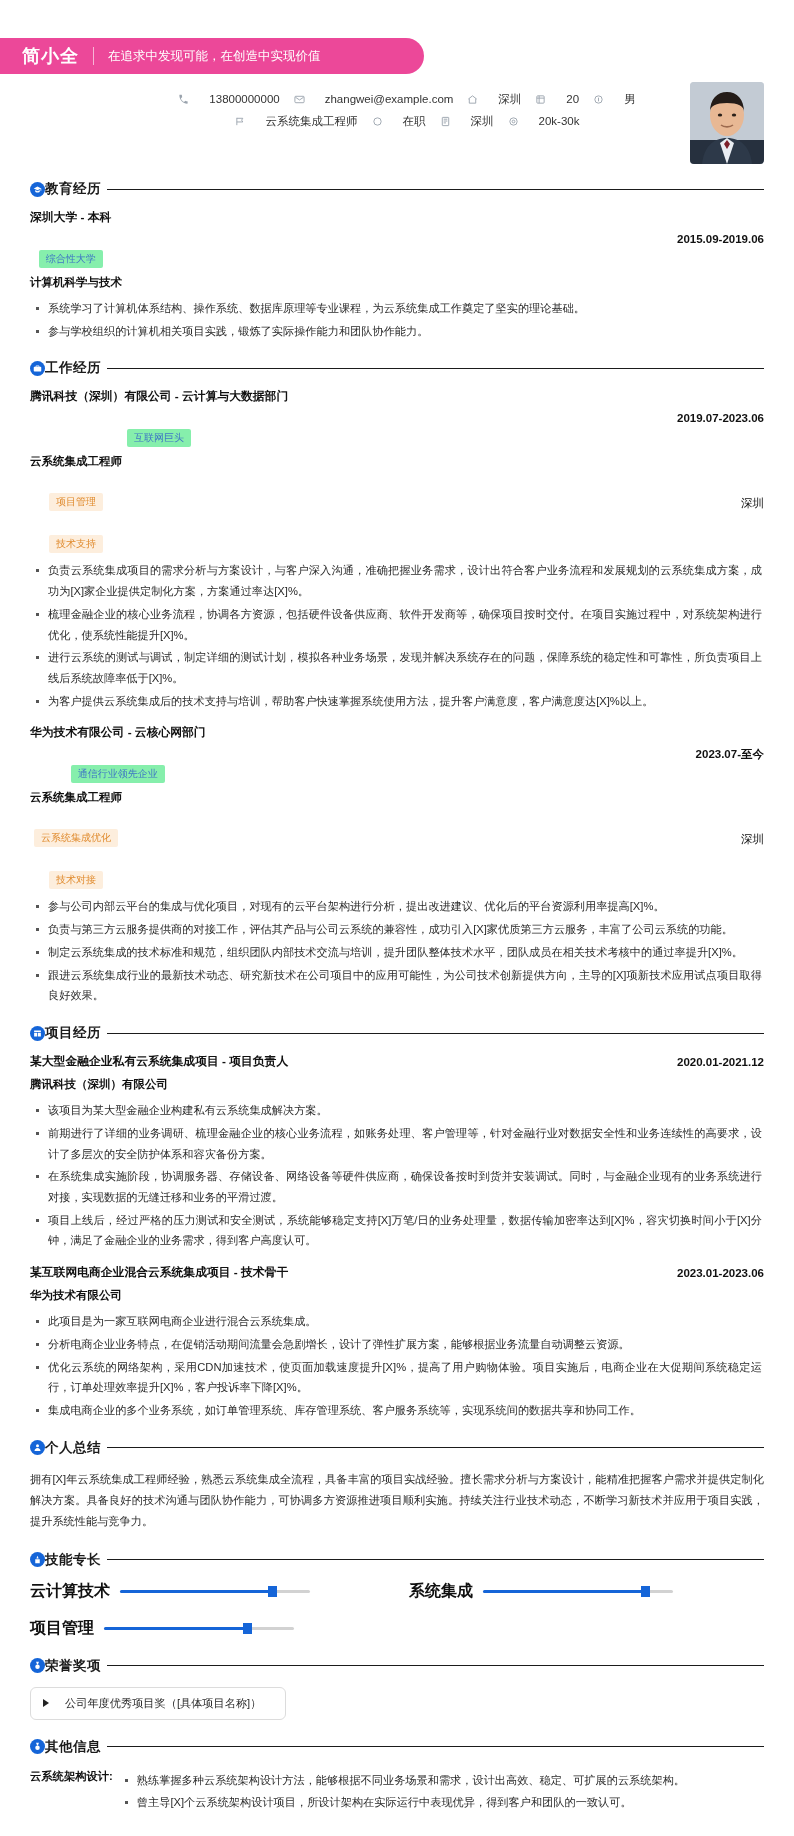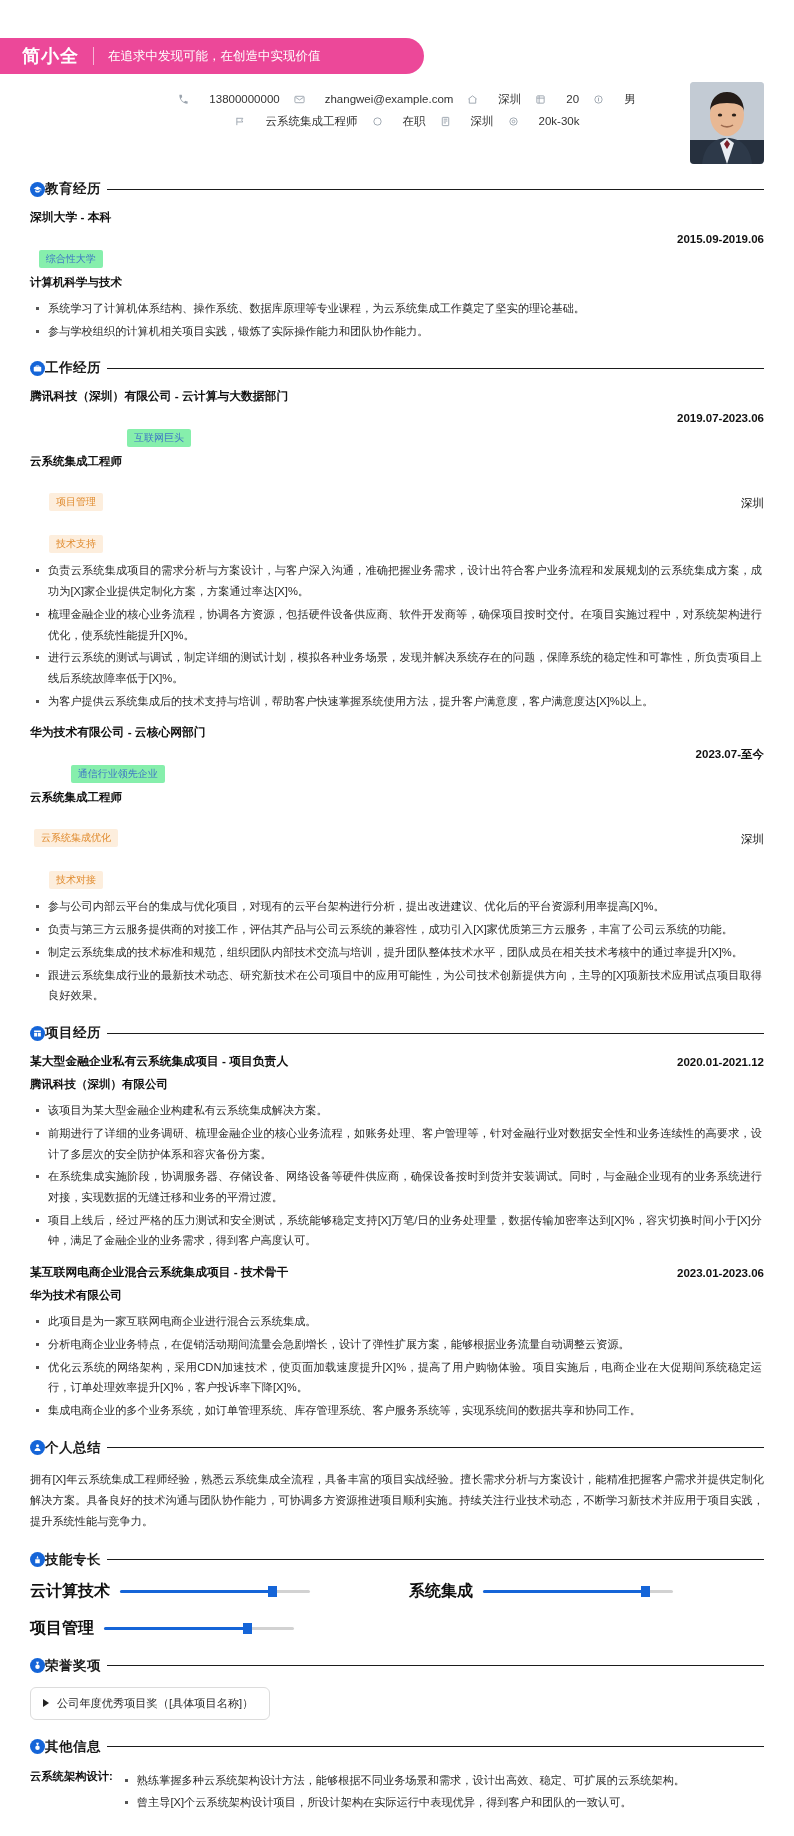--- a/index.html
+++ b/index.html
@@ -150,23 +150,23 @@
   .skill-fill { position: absolute; left: 0; top: 0; height: 3px; background: #1565d8; border-radius: 2px; }
   .skill-knob {
     position: absolute; top: -4px;
     width: 9px; height: 11px;
     background: #1565d8;
     transform: translateX(-4px);
   }
 
   
   .honor-card {
-    display: inline-flex; align-items: center; gap: 8px;
+    display: inline-flex; align-items: center; gap: 16px;
     border: 1px solid #dcdcdc; border-radius: 6px;
-    padding: 8px 16px 8px 12px;
+    padding: 8px 24px 8px 12px;
     font-size: 11.2px; color: #2b2b2b;
     background: #fff;
   }
   .tri { width: 0; height: 0; border-left: 6px solid #222; border-top: 4px solid transparent; border-bottom: 4px solid transparent; }
 
   
   .other-row { display: flex; align-items: flex-start; gap: 6px; }
   .other-key { font-size: 11.3px; font-weight: bold; color: #111; white-space: nowrap; padding-top: 1px; }
   .other-body { flex: 1 1 auto; }
 </style>

